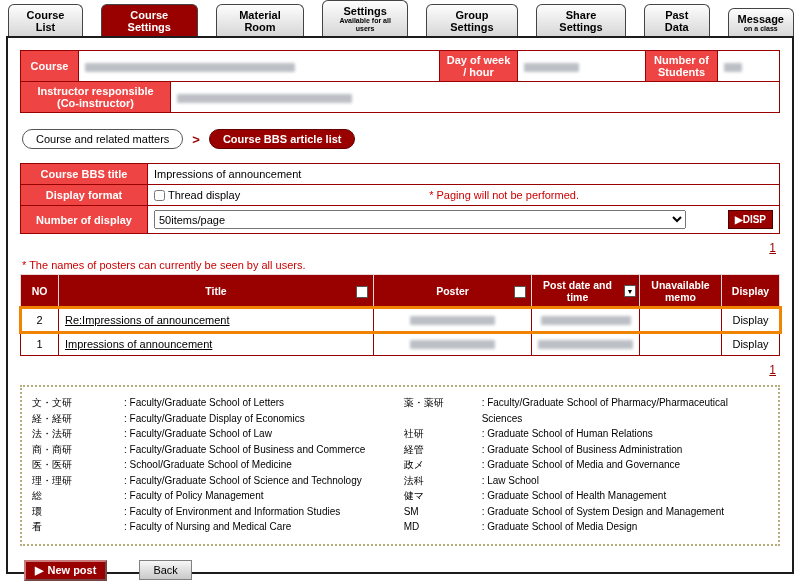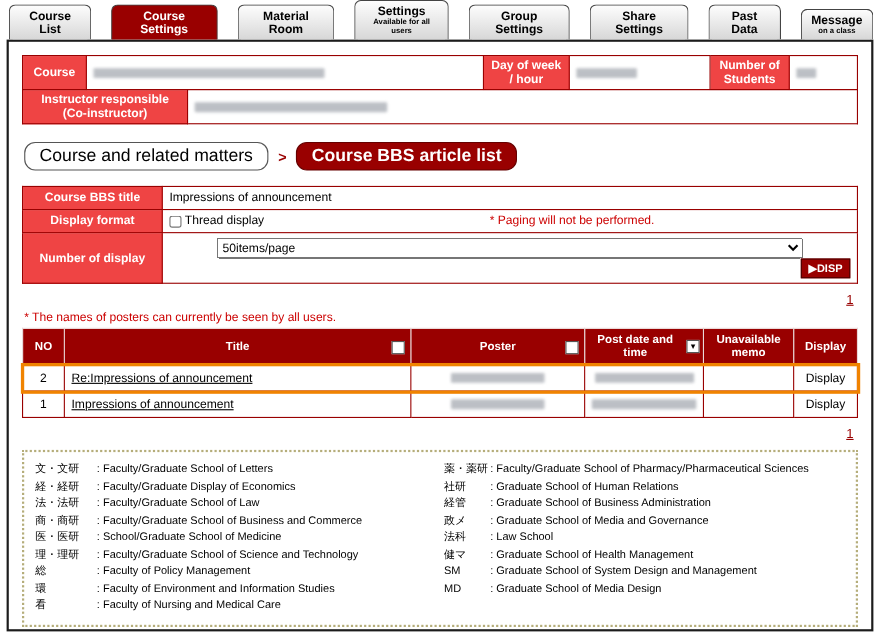--- a/index.html
+++ b/index.html
@@ -25,32 +25,32 @@
   table.instr{margin-top:-1px;}
 
   
   .blur{display:inline-block;height:9px;border-radius:1px;background:#868c96;opacity:.55;
         filter:blur(1.6px);vertical-align:middle;}
   .w210{width:210px}.w175{width:175px}.w55{width:55px}.w18{width:18px}
   .w85{width:85px}.w90{width:90px}.w95{width:95px}
 
   
   .crumbs{display:flex;align-items:center;gap:9px;margin:16px 0 14px 2px;}
-  .pill{font-family:inherit;font-size:16px;padding:3px 13px;border-radius:10px;cursor:pointer;}
+  .pill{font-family:inherit;font-size:11px;padding:3px 13px;border-radius:10px;cursor:pointer;}
   .pill.outline{background:#fff;border:1px solid #555;color:#000;}
   .pill.solid{background:#990000;border:1px solid #660000;color:#fff;font-weight:bold;}
   .sep{color:#990000;font-weight:bold;font-size:13px;}
 
   
   table.form th{width:118px;}
-  .fmt-cell{display:flex;align-items:center;gap:20px;}
+  .fmt-cell{display:flex;align-items:center;gap:4px;}
   .chk{display:inline-flex;align-items:center;gap:3px;cursor:pointer;}
   .chk input{margin:0;width:11px;height:11px;}
   .note{color:#cc0000;margin-left:185px;}
-  .num-cell{display:flex;align-items:center;flex-direction:column;}
+  .num-cell{display:flex;}
   .num-cell select{width:86%;font-size:11px;font-family:inherit;height:19px;}
   .disp-btn{margin-left:auto;background:#990000;color:#fff;border:1px solid #4d0000;
             font-size:10px;font-weight:bold;padding:2px 6px;cursor:pointer;font-family:inherit;}
 
   
   .pagenum{text-align:right;margin:7px 4px 2px 0;font-size:12px;}
   .pagenum a{color:#990000;text-decoration:underline;cursor:pointer;}
   .notice{color:#cc0000;margin:4px 0 3px 2px;}
 
   
@@ -67,21 +67,21 @@
   a.tlink{color:#000;text-decoration:underline;cursor:pointer;}
   tr.highlight{outline:3px solid #f08300;outline-offset:-1px;}
 
   
   .legend{border:2px dotted #b5ad7a;margin-top:8px;padding:8px 10px 9px;display:flex;font-size:10px;}
   .lcol{flex:1.02;}
   .rcol{flex:1;}
   .lrow{display:flex;line-height:15.5px;}
   .lcol .abbr{width:56px;flex:none;}
   .rcol .abbr{width:42px;flex:none;}
-  .desc{flex:1;}
+  .desc{flex:1;margin-left:36px;}
 
   
   .footer{display:flex;align-items:center;gap:32px;margin:14px 0 0 4px;}
   .newpost{background:#990000;color:#fff;border:2px outset #c97b7b;font-size:11px;font-weight:bold;
            padding:2px 9px;cursor:pointer;font-family:inherit;display:inline-flex;align-items:center;gap:4px;}
   .backbtn{background:linear-gradient(#f7f7f7,#c9c9c9);border:1px solid #808080;font-size:11px;
            padding:3px 13px;cursor:pointer;font-family:inherit;}
 </style>
 </head>
 <body>

